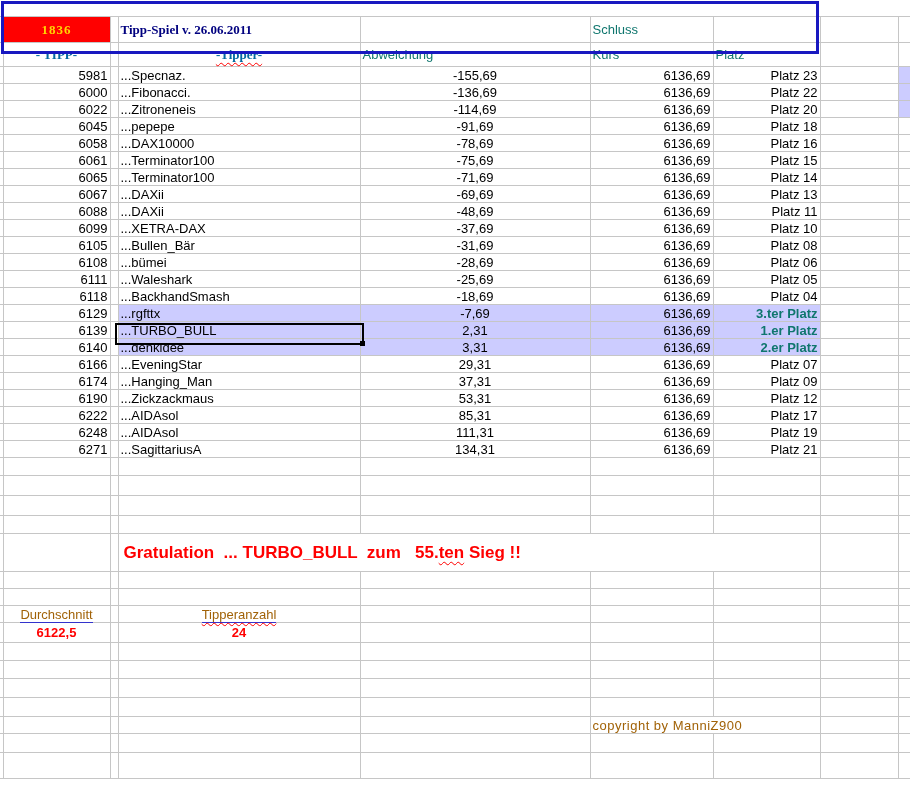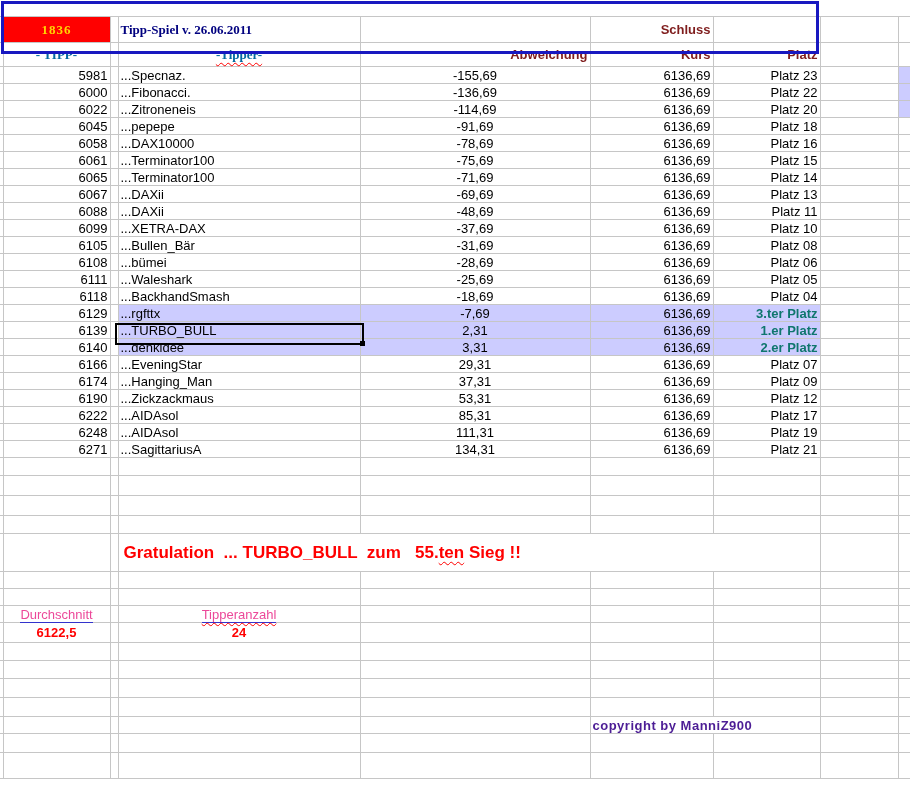--- a/index.html
+++ b/index.html
@@ -9,41 +9,41 @@
   table.grid{border-collapse:collapse;table-layout:fixed;width:910px;margin-top:16px}
   .grid td{border:1px solid #c6c6c6;padding:0 2px;white-space:nowrap;overflow:visible;
            height:17px;line-height:15px;font-size:13px;vertical-align:middle}
   .grid td:first-child{border-left:0}
   tr.h1 td{height:26px}
   tr.h2 td{height:24px}
   .cell-1836{background:#ff0000;color:#ffd700;font-family:"Liberation Serif",serif;
              font-size:19px;font-weight:bold;text-align:center;letter-spacing:1px}
   .cell-title{font-family:"Liberation Serif",serif;font-size:15px;font-weight:bold;
               color:#00007f;padding-left:6px}
-  .red-sans{color:#7f1d1d;font-weight:bold;font-size:14px;text-align:right}
+  .red-sans{color:#0f766e;font-weight:normal;font-size:14px;text-align:left}
   .red-serif{color:#0369a1;font-family:"Liberation Serif",serif;font-size:15px;
              font-weight:bold;text-align:center}
   .wavy-red{text-decoration:underline;text-decoration-style:wavy;
             text-decoration-color:#ff0000;text-decoration-thickness:1px;text-underline-offset:3px}
   .c-tipp{text-align:right;padding-right:3px}
   .c-name{padding-left:4px}
   .c-abw{text-align:center}
   .c-kurs{text-align:right;padding-right:4px}
   .c-platz{text-align:right}
   .green{color:#0f766e;font-weight:bold;font-size:14px}
   .hl{background:#ccccff}
   tr.r-grat td{height:38px}
   td.grat{font-weight:bold;font-size:17px;color:#ff0000;padding-left:5px}
   .grat .seg{white-space:pre}
   .sum-underline{border-bottom:2px solid #000}
-  .blue-label{text-align:center;color:#ec4899;font-size:13px}
+  .blue-label{text-align:center;color:#a16207;font-size:13px}
   .blue-label .u{border-bottom:1px solid #3333cc;padding-bottom:0px}
   .sum-val{color:#ff0000;font-weight:bold;font-size:14px;text-align:center}
   tr.r-vals td{height:20px}
-  .copyright{color:#4c1d95;font-weight:bold;font-size:14px;padding-left:5px;letter-spacing:.5px}
+  .copyright{color:#a16207;font-weight:normal;font-size:14px;padding-left:5px;letter-spacing:.5px}
   .hdr-border{position:absolute;left:1px;top:1px;width:818px;height:53px;
               border:3px solid #1818c0;pointer-events:none}
   .sel-box{position:absolute;left:115px;top:323px;width:249px;height:22px;
            border:2px solid #000;pointer-events:none}
   .sel-handle{position:absolute;right:-3px;bottom:-3px;width:5px;height:5px;background:#000}
 </style>
 </head>
 <body>
 
 <div class="sheet">

